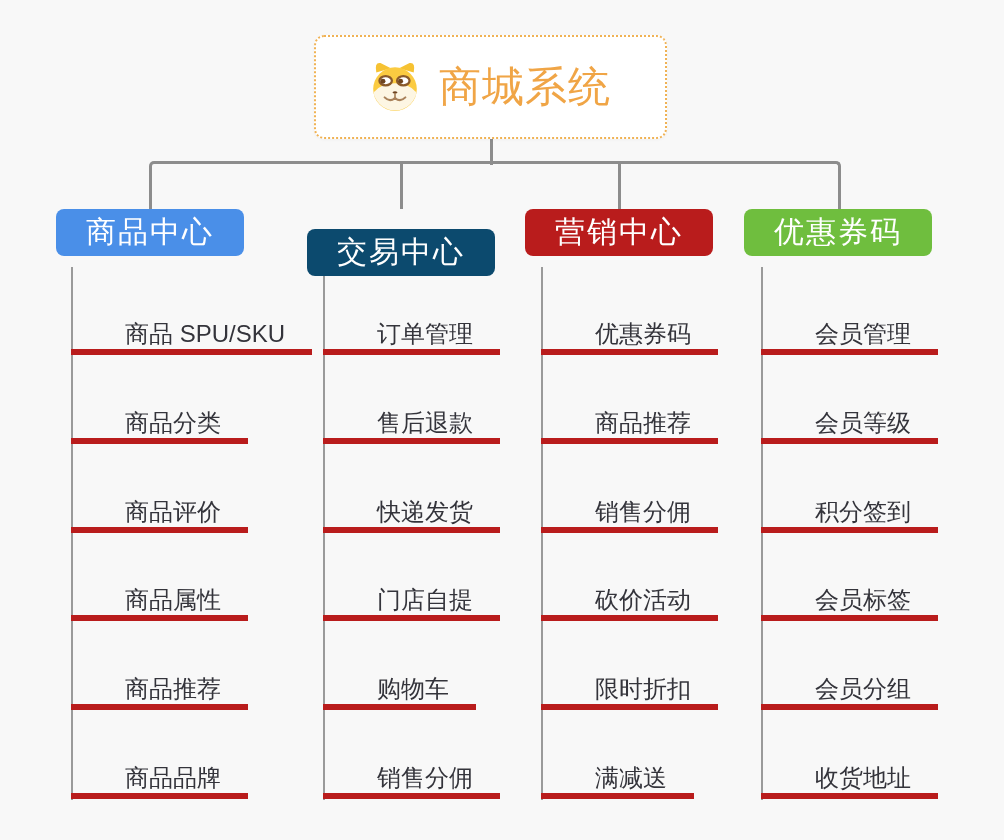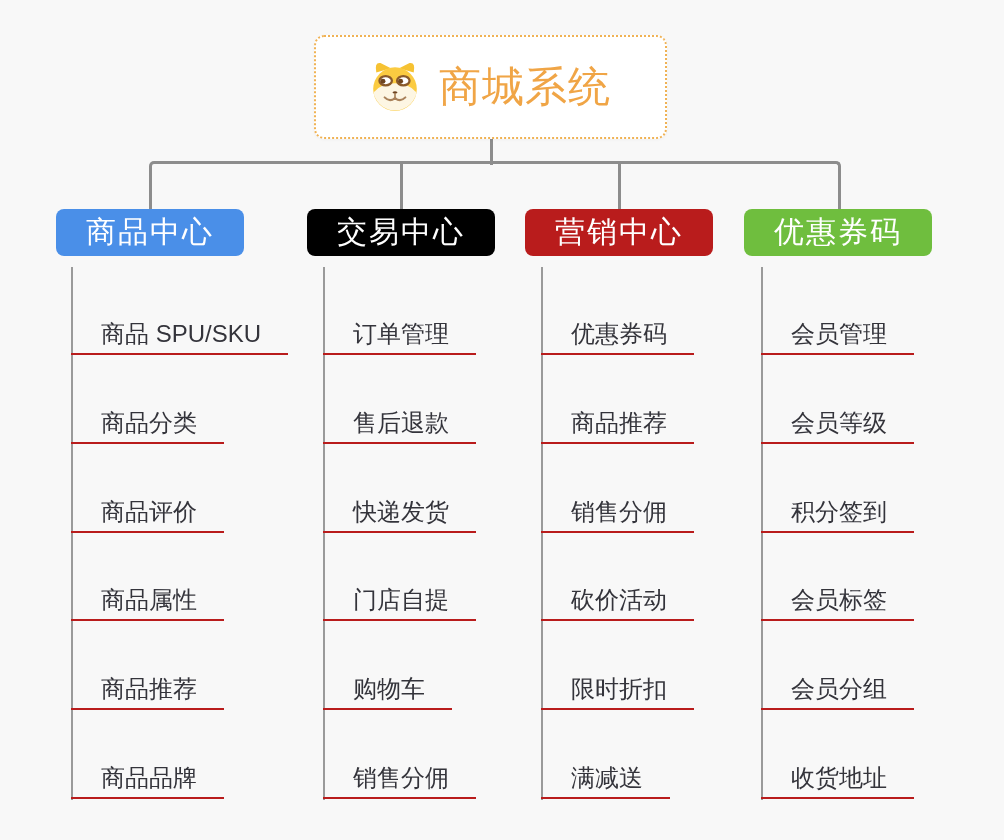--- a/index.html
+++ b/index.html
@@ -72,22 +72,22 @@
   }
   .bx-0 { left: 56px; }
   .bx-1 { left: 307px; }
   .bx-2 { left: 525px; }
   .bx-3 { left: 744px; }
 
   
   .leaf {
     position: absolute;
     height: 44px;
-    padding: 10px 27px 0 30px;
-    border-bottom: 2px solid #b91c1c;
+    padding: 10px 27px 0 54px;
+    border-bottom: 6px solid #b91c1c;
     font-size: 24px;
     line-height: 26px;
     color: #34343b;
     white-space: nowrap;
   }
   .lc-0 { left: 71px; }
   .lc-1 { left: 323px; }
   .lc-2 { left: 541px; }
   .lc-3 { left: 761px; }
   .lr-0 { top: 311px; }
@@ -125,21 +125,21 @@
       <path d="M21.5 31 Q24 29 26.5 31 Q24 34 21.5 31 Z" fill="#6e4520"></path>
       <path d="M24 32.5 L24 36" stroke="#a9825a" stroke-width="1.6" fill="none" stroke-linecap="round"></path>
       <path d="M14 36 Q19 41 24 36.5 Q29 41 34 36" stroke="#a9825a" stroke-width="2" fill="none" stroke-linecap="round"></path>
     </svg>
     <span class="root-title">商城系统</span>
   </div>
 
   <div class="branch-box bx-0" style="background-color: rgb(74, 143, 232);">
     <span>商品中心</span>
   </div>
-  <div class="branch-box bx-1" style="background-color: #000000;">
+  <div class="branch-box bx-1" style="background-color: #0c4a6e; margin-top: 20px;">
     <span>交易中心</span>
   </div>
   <div class="branch-box bx-2" style="background-color: #b91c1c;">
     <span>营销中心</span>
   </div>
   <div class="branch-box bx-3" style="background-color: rgb(111, 190, 62);">
     <span>优惠券码</span>
   </div>
 
   <div class="leaf lc-0 lr-0">商品 SPU/SKU</div>

